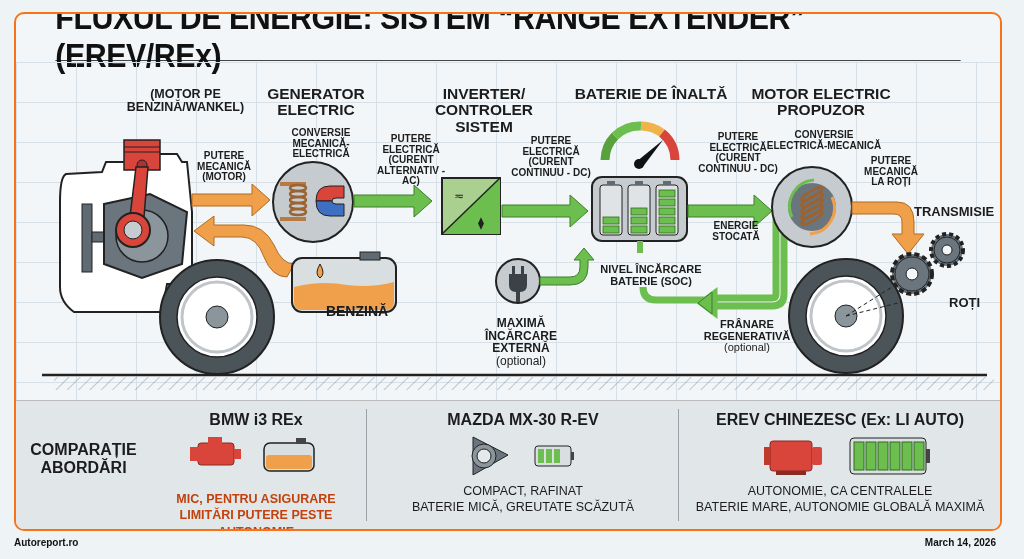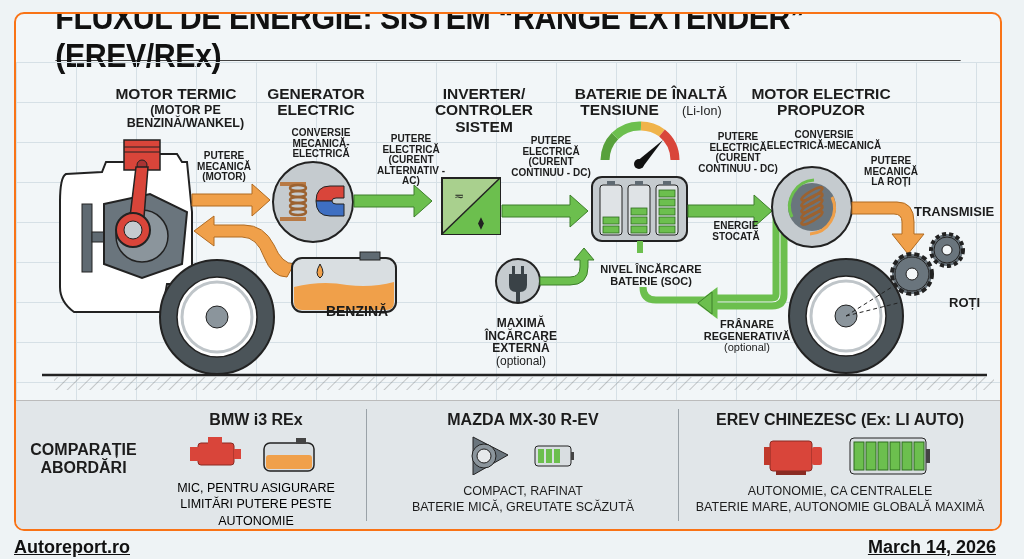--- a/index.html
+++ b/index.html
@@ -10,21 +10,21 @@
     background-image:linear-gradient(#d6e0e6 1px,transparent 1px),linear-gradient(90deg,#d6e0e6 1px,transparent 1px);
     background-size:60px 40px;}
   svg.diagram{position:absolute;left:-14px;top:-12px;}
   .lbl{position:absolute;text-align:center;font-weight:bold;color:#1c1c1c;line-height:1.05;}
   .h{font-size:15.5px;}
   .s{font-size:10px;}
   .sub{font-size:12.5px;padding-left:19px;}
   .comp{position:absolute;left:0;top:386px;width:984px;height:129px;background:#e1e6e9;border-top:1.5px solid #bbb;}
   .vdiv{position:absolute;top:8px;width:1px;height:112px;background:#9aa2a8;}
   .ct{position:absolute;text-align:center;font-weight:bold;}
-  .footer{position:absolute;font-size:18px;font-weight:bold;color:#111;text-decoration:underline;}
+  .footer{position:absolute;font-size:10px;font-weight:bold;color:#111;}
 </style>
 </head>
 <body>
 
 <div class="frame">
   <div class="title">FLUXUL DE ENERGIE: SISTEM “RANGE EXTENDER” (EREV/REx)</div>
   <div class="grid"></div>
 
   <svg class="diagram" width="1024" height="559" viewBox="0 0 1024 559">
     <defs>
@@ -170,34 +170,32 @@
       <circle cx="910" cy="272" r="20" fill="#6a757d" stroke="#222" stroke-width="4" stroke-dasharray="5 3"></circle>
       <circle cx="910" cy="272" r="17" fill="#6a757d" stroke="#222"></circle>
       <circle cx="910" cy="272" r="6" fill="#f2f6f8" stroke="#222"></circle>
       <circle cx="945" cy="248" r="16" fill="#6a757d" stroke="#222" stroke-width="4" stroke-dasharray="4 3"></circle>
       <circle cx="945" cy="248" r="13" fill="#6a757d" stroke="#222"></circle>
       <circle cx="945" cy="248" r="5" fill="#f2f6f8" stroke="#222"></circle>
     </g>
   </svg>
 
   <div class="lbl h" style="left:60px;top:72px;width:200px;">
-    <div>MOTOR TERMIC</div>
     <div class="sub" style="margin-top:2px">(MOTOR PE BENZINĂ/WANKEL)</div>
   </div>
   <div class="lbl h" style="left:245px;top:72px;width:110px;">
     <div>GENERATOR</div>
     <div>ELECTRIC</div>
   </div>
   <div class="lbl h" style="left:388px;top:72px;width:160px;">
     <div>INVERTER/</div>
     <div>CONTROLER SISTEM</div>
   </div>
   <div class="lbl h" style="left:555px;top:72px;width:160px;">
     <div>BATERIE DE ÎNALTĂ</div>
-    <div><span>TENSIUNE</span> <span class="sub" style="font-weight:normal">(Li-Ion)</span></div>
   </div>
   <div class="lbl h" style="left:735px;top:72px;width:140px;">
     <div>MOTOR ELECTRIC</div>
     <div>PROPUZOR</div>
   </div>
 
   <div class="lbl s" style="left:178px;top:137px;width:60px;">
     <div>PUTERE</div>
     <div>MECANICĂ</div>
     <div>(MOTOR)</div>
@@ -271,21 +269,21 @@
             <rect x="62" y="4" width="14" height="7" fill="#d9453a"></rect>
             <rect x="44" y="14" width="9" height="14" fill="#d9453a"></rect>
             <rect x="88" y="16" width="7" height="10" fill="#d9453a"></rect>
           </g>
         <g>
             <rect x="118" y="10" width="50" height="28" rx="6" fill="#d9dee1" stroke="#222" stroke-width="1.5"></rect>
             <rect x="120" y="22" width="46" height="14" rx="3" fill="#f0a04a"></rect>
             <rect x="150" y="5" width="10" height="6" fill="#444"></rect>
           </g>
       </svg>
-      <div style="font-size:12.5px;font-weight:normal;color:#000000;margin-top:1px;line-height:1.3">
+      <div style="font-size:12.5px;font-weight:bold;color:#c2410c;margin-top:12px;line-height:1.3">
         <div>MIC, PENTRU ASIGURARE</div>
         <div>LIMITĂRI PUTERE PESTE AUTONOMIE</div>
       </div>
     </div>
 
     <div class="ct" style="left:352px;top:0;width:310px;height:129px;">
       <div style="font-size:16px;margin-top:10px;">MAZDA MX-30 R-EV</div>
       <svg width="310" height="42" style="margin-top:4px">
         <g>
             <path d="M105 4 L140 22 L105 42 Z" fill="#6a757d" stroke="#222"></path>

